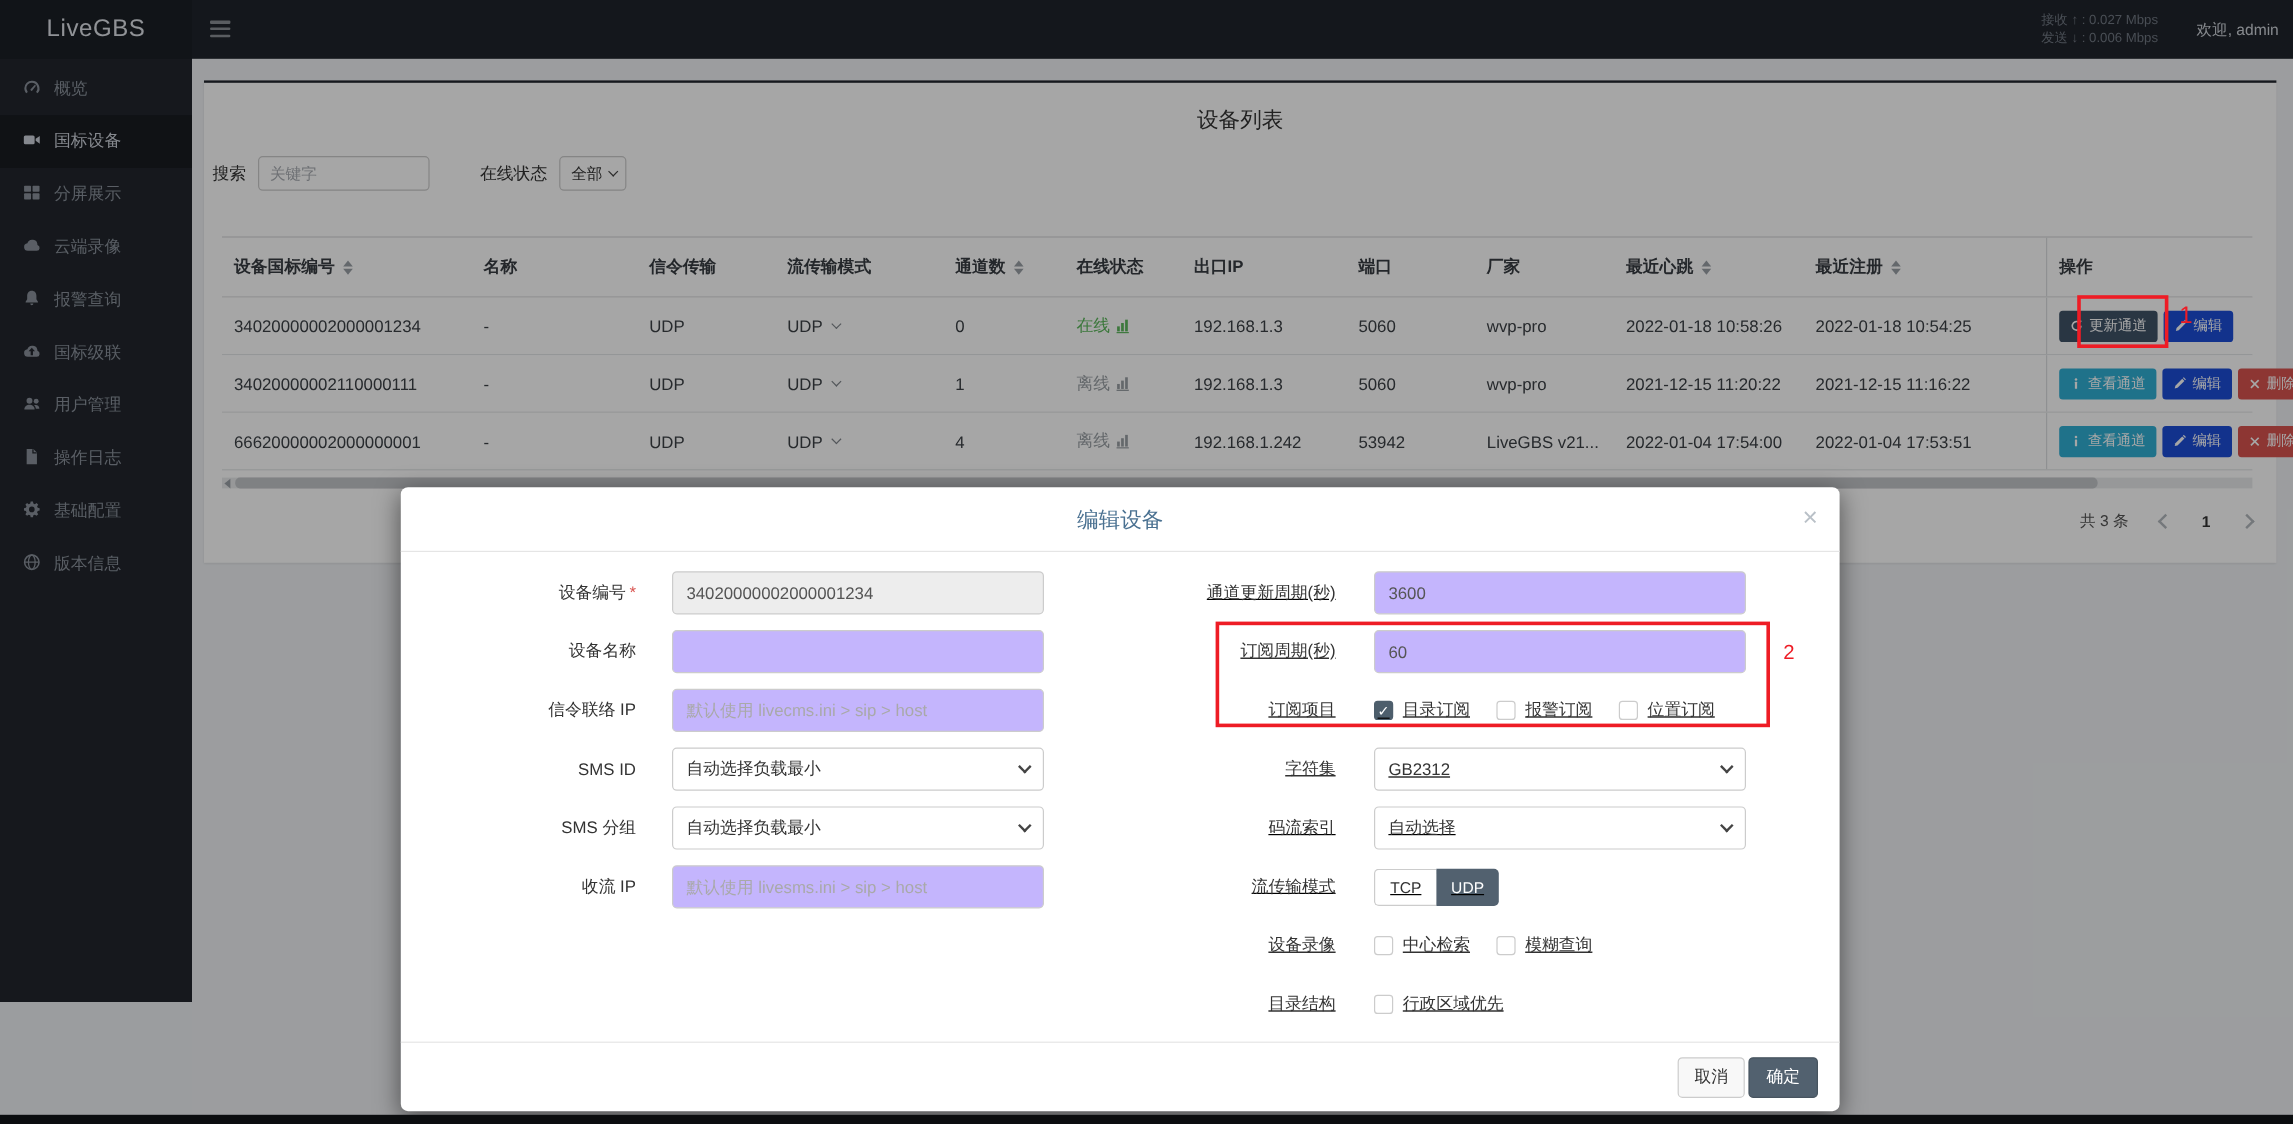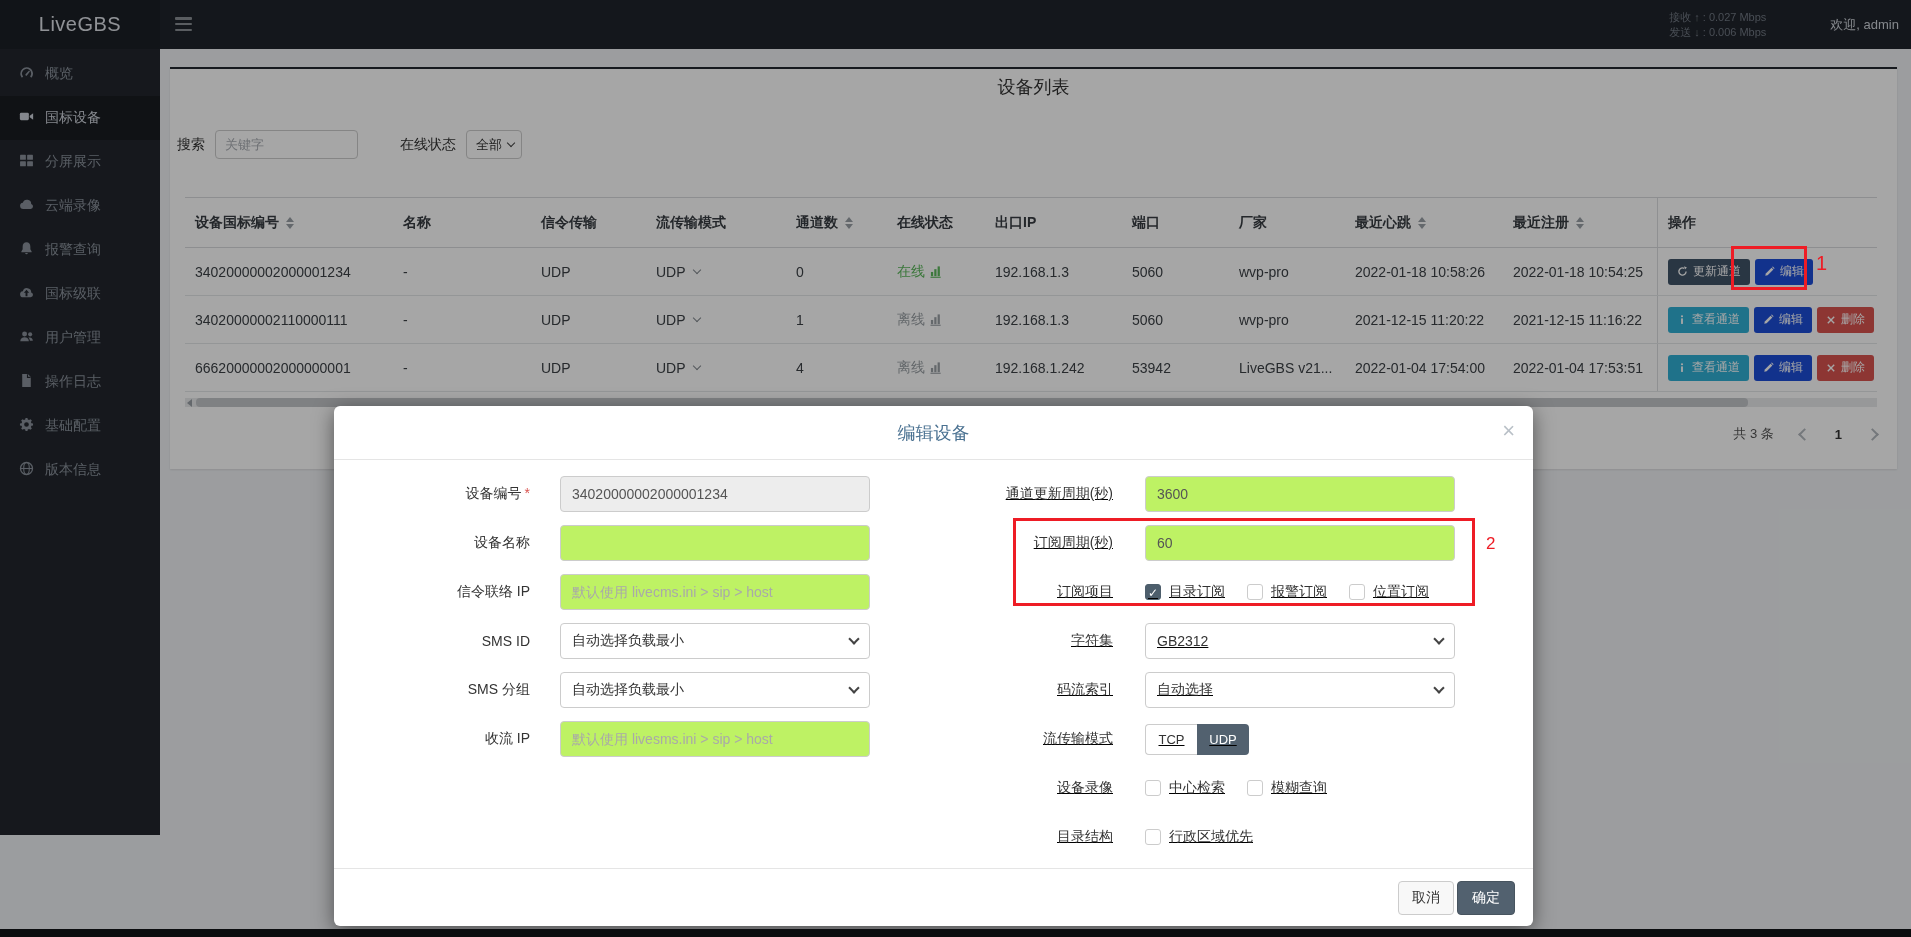--- a/index.html
+++ b/index.html
@@ -13,45 +13,45 @@
   .side-menu { padding-top:3px; }
   .side-item { height:44px; display:flex; align-items:center; gap:11px; padding-left:19px;
                color:#8a919b; font-size:14px; cursor:pointer; }
   .side-item svg { flex:0 0 auto; }
   .side-item.active { background:#191c21; color:#cdd2da; }
 
   
   .topbar { position:absolute; left:160px; top:0; width:1751px; height:49px; background:#20242b; z-index:1; }
   .burger { position:absolute; left:15px; top:17px; width:17px; height:14px; display:flex; flex-direction:column; justify-content:space-between; cursor:pointer; }
   .burger span { height:2.5px; background:#8a9096; border-radius:1px; }
-  .top-right { position:absolute; right:12px; top:0; height:49px; display:flex; align-items:center; gap:64px; }
+  .top-right { position:absolute; right:12px; top:0; height:49px; display:flex; align-items:center; gap:32px; }
   .net-stats { font-size:11px; color:#707883; line-height:15px; text-align:left; }
   .welcome { font-size:13px; color:#ccd1d8; }
 
   
   .main { position:absolute; left:160px; top:49px; width:1751px; height:888px; background:#f0f2f5; }
   .panel { position:absolute; left:10px; top:18px; width:1727px; height:402px; background:#fff;
            border-top:2px solid #23272e; box-shadow:0 1px 2px rgba(0,0,0,.1); }
-  .panel-title { text-align:center; padding-top:6px; font-size:18px; color:#333; }
+  .panel-title { text-align:center; padding-top:19px; font-size:18px; color:#333; }
 
   .search-row { position:absolute; left:7px; top:61px; display:flex; align-items:center; font-size:14px; color:#333; }
   .search-input { width:143px; height:29px; margin-left:10px; border:1px solid #ccc; border-radius:4px;
                   padding:0 9px; font-size:13px; color:#555; background:#fff; font-family:inherit; }
   .search-input::placeholder { color:#a9adb3; }
   .status-label { margin-left:42px; }
   .sel-mini { width:56px; height:29px; margin-left:10px; border:1px solid #ccc; border-radius:4px; background:#fff;
               display:flex; align-items:center; justify-content:space-between; padding:0 7px 0 9px; font-size:13px; color:#333; cursor:pointer; }
 
   
   .tbl { position:absolute; left:15px; top:128px; width:1692px; font-size:14px; color:#3c4146; }
   .trow { display:grid; grid-template-columns:208px 138px 115px 140px 101px 98px 137px 107px 116px 158px 154px 220px; }
   .trow > div { display:flex; align-items:center; padding-left:10px; }
   .thead { height:51px; border-top:1px solid #d9dbdd; border-bottom:1px solid #d9dbdd; font-weight:bold; color:#383d42; }
   .tr { height:48px; border-bottom:1px solid #e4e6e8; background:#fff; }
-  .cell-actions { border-left:1px solid #dcdee0; }
+  .cell-actions { border-left:1px solid #dcdee0;margin-left:48px; }
   .sort { display:inline-flex; flex-direction:column; gap:2px; margin-left:7px; }
   .sort i { width:0; height:0; border-left:4px solid transparent; border-right:4px solid transparent; }
   .sort .up { border-bottom:5px solid #9aa0a7; }
   .sort .dn { border-top:5px solid #9aa0a7; }
   .chev-sm { width:6px; height:6px; border-right:1.6px solid #80868c; border-bottom:1.6px solid #80868c;
              transform:rotate(45deg); margin-left:8px; margin-top:-3px; }
   .status-on { color:#5cb85c; display:flex; align-items:center; gap:5px; cursor:pointer; }
   .status-off { color:#9aa0a5; display:flex; align-items:center; gap:5px; cursor:pointer; }
 
   .btn-sm { height:26px; display:inline-flex; align-items:center; gap:5px; padding:0 9px; margin-right:5px;
@@ -92,21 +92,21 @@
   .col-left  { position:absolute; left:0;  top:70px; width:540px; }
   .col-right { position:absolute; left:585px; top:70px; width:610px;text-decoration:underline; }
   .frow { display:flex; align-items:center; height:36px; margin-bottom:13px; }
   .col-left  .flabel { width:196px; text-align:right; font-size:14px; color:#333; }
   .col-right .flabel { width:194px; text-align:right; font-size:14px; color:#333; }
   .col-left  .fctrl { margin-left:30px; width:310px; }
   .col-right .fctrl { margin-left:32px; width:310px; }
   .req { color:#d9534f; margin-left:3px; }
 
   .inp { width:100%; height:36px; border:1px solid #ccc; border-radius:4px; padding:0 11px;
-         font-size:14px; color:#555; background:#bef264; font-family:inherit; }
+         font-size:14px; color:#555; background:#c4b5fd; font-family:inherit; }
   .inp::placeholder { color:#a9a9a9; }
   .inp:disabled { background:#ededed; color:#555; }
   .sel { height:36px; border:1px solid #ccc; border-radius:4px; background:#fff; display:flex;
          align-items:center; justify-content:space-between; padding:0 11px; font-size:14px; color:#333; cursor:pointer; }
   .chev { width:8px; height:8px; border-right:2px solid #444; border-bottom:2px solid #444; transform:rotate(45deg); margin-top:-4px; }
 
   .cbgroup { display:flex; align-items:center; gap:22px; }
   .cb { display:flex; align-items:center; gap:8px; font-size:14px; color:#333; cursor:pointer; }
   .cbbox { width:16px; height:16px; border:1px solid #ccc; border-radius:3px; background:#fff; }
   .cbbox.checked { background:#4d5e6c; border-color:#4d5e6c; color:#fff; font-size:12px; line-height:16px; text-align:center; }

